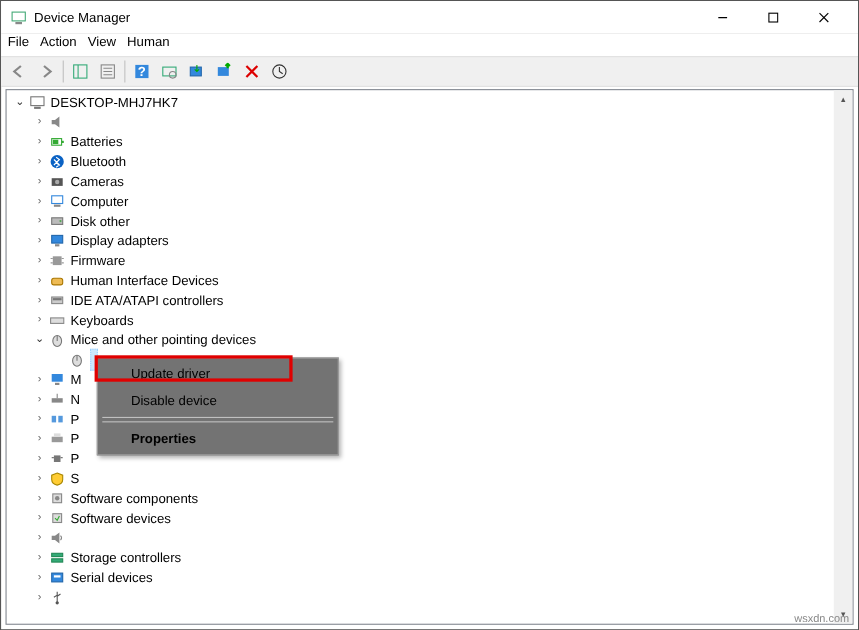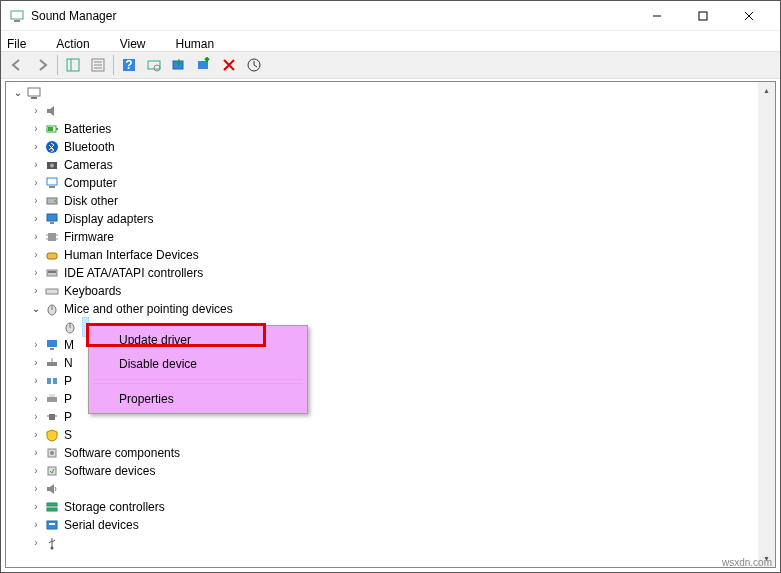--- a/index.html
+++ b/index.html
@@ -2,54 +2,54 @@
 <html><head>
 <meta charset="utf-8">
 <style>
 *{box-sizing:border-box;margin:0;padding:0;font-family:"Segoe UI",Tahoma,sans-serif;font-size:12px;color:#000}
 body{background:#fff;width:781px;height:573px;overflow:hidden;position:relative;border:1px solid #555}
 .titlebar{height:30px;display:flex;align-items:center;padding:0 8px;background:#fff;border-bottom:1px solid #eee}
 .titlebar .icon{width:16px;height:16px;margin-right:6px}
 .titlebar .title{flex:1;font-size:12px}
 .winbtns{display:flex;gap:0}
 .winbtns div{width:46px;height:30px;display:flex;align-items:center;justify-content:center;font-family:sans-serif;font-size:10px}
-.menubar{height:20px;display:flex;align-items:flex-end;padding:0 6px;gap:30px;background:#fff}
+.menubar{height:20px;display:flex;align-items:flex-start;padding:0 6px;gap:10px;background:#fff}
 .menubar span{font-size:12px;cursor:default}
 .toolbar{height:28px;display:flex;align-items:center;padding:2px 4px;gap:1px;background:#f0f0f0;border-top:1px solid #e0e0e0;border-bottom:1px solid #e0e0e0}
 .tbtn{width:24px;height:24px;display:flex;align-items:center;justify-content:center}
 .tsep{width:1px;height:20px;background:#c0c0c0;margin:0 2px}
 .tree-wrap{position:absolute;top:80px;left:4px;right:4px;bottom:4px;border:1px solid #828790;background:#fff;overflow:hidden}
 .tree{padding:2px 0;position:relative;height:100%}
 .node{display:flex;align-items:center;height:18px;line-height:18px;white-space:nowrap}
 .arrow{width:16px;text-align:center;color:#666;font-size:10px;cursor:default}
 .arrow.open{color:#333}
 .nicon{width:16px;height:16px;margin-right:4px;display:inline-flex;align-items:center;justify-content:center}
 .node.sel .label{background:#cce8ff;border:1px dotted #99d1ff;padding:0 1px}
 .d0{padding-left:4px}.d1{padding-left:22px}.d2{padding-left:40px}
-.ctxmenu{position:absolute;background:#f0abfc;border:1px solid #a0a0a0;box-shadow:2px 2px 4px rgba(0,0,0,.3);padding:2px;width:220px}
+.ctxmenu{position:absolute;background:#737373;border:1px solid #a0a0a0;box-shadow:2px 2px 4px rgba(0,0,0,.3);padding:2px;width:220px}
 .ctxmenu .item{padding:5px 28px 5px 28px;font-size:12px;cursor:default}
-.ctxmenu .item.bold{font-weight:400}
+.ctxmenu .item.bold{font-weight:700}
 .ctxmenu .sep{height:1px;background:#c0c0c0;margin:3px 2px}
 .highlight-box{position:absolute;border:3px solid #e00000;pointer-events:none}
 .scrollbar{position:absolute;top:0;right:0;width:17px;bottom:0;background:#f0f0f0}
 .scrollbar .up,.scrollbar .down{height:17px;display:flex;align-items:center;justify-content:center;font-size:8px;color:#555}
 .scrollbar .down{position:absolute;bottom:0;width:100%}
 .footer{position:absolute;bottom:4px;right:8px;font-size:10px;color:#888}
 </style>
 </head>
 <body>
 
 <div class="titlebar">
   <span class="icon">
     <svg width="16" height="16">
         <rect x="2" y="3" width="12" height="8" fill="#fff" stroke="#4a7" stroke-width="1"></rect>
         <rect x="5" y="12" width="6" height="2" fill="#888"></rect>
       </svg>
   </span>
-  <span class="title">Sound Manager</span>
+  <span class="title">Device Manager</span>
   <div class="winbtns">
     <div>
         <svg width="10" height="10">
           <line x1="1" y1="5" x2="9" y2="5" stroke="#000"></line>
         </svg>
       </div>
     <div>
         <svg width="10" height="10">
           <rect x="1" y="1" width="8" height="8" fill="none" stroke="#000"></rect>
         </svg>
@@ -138,20 +138,21 @@
   <div class="tree">
 
     <div class="node d0">
       <span class="arrow open">⌄</span>
       <span class="nicon">
           <svg width="14" height="14">
             <rect x="1" y="2" width="12" height="8" fill="#fff" stroke="#777"></rect>
             <rect x="4" y="11" width="6" height="2" fill="#777"></rect>
           </svg>
         </span>
+      <span class="label">DESKTOP-MHJ7HK7</span>
     </div>
 
     <div id="cat-list">
         <div class="node d1">
           <span class="arrow">›</span>
           <span class="nicon">
             <svg width="14" height="14">
               <path d="M2 5 L5 5 L9 2 L9 12 L5 9 L2 9 Z" fill="#888"></path>
             </svg>
           </span>

